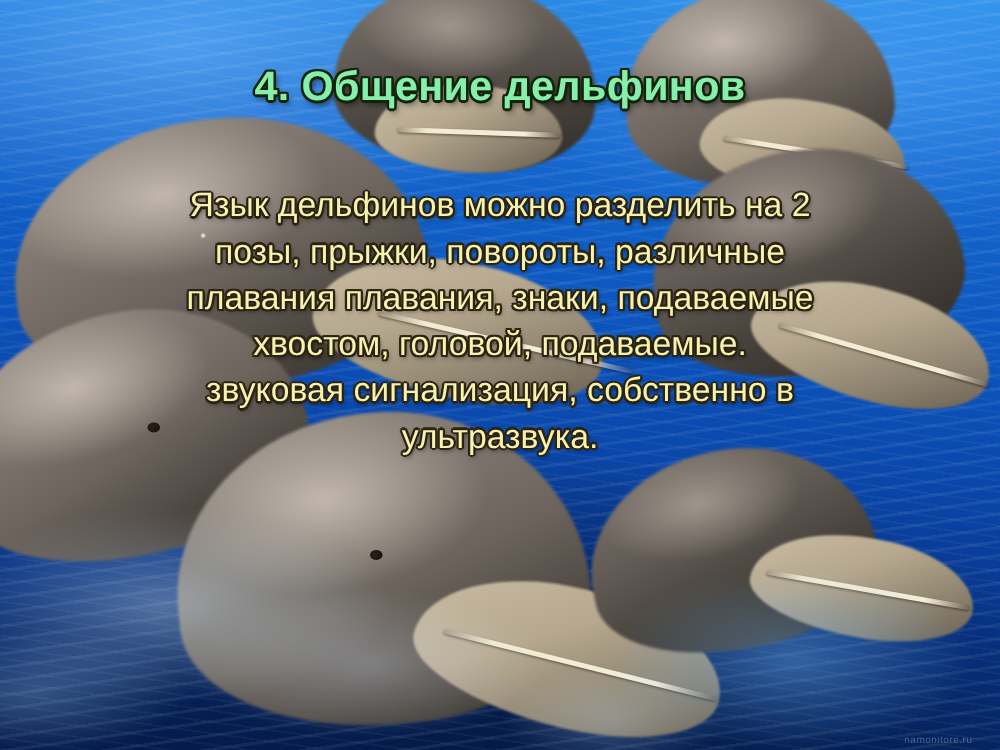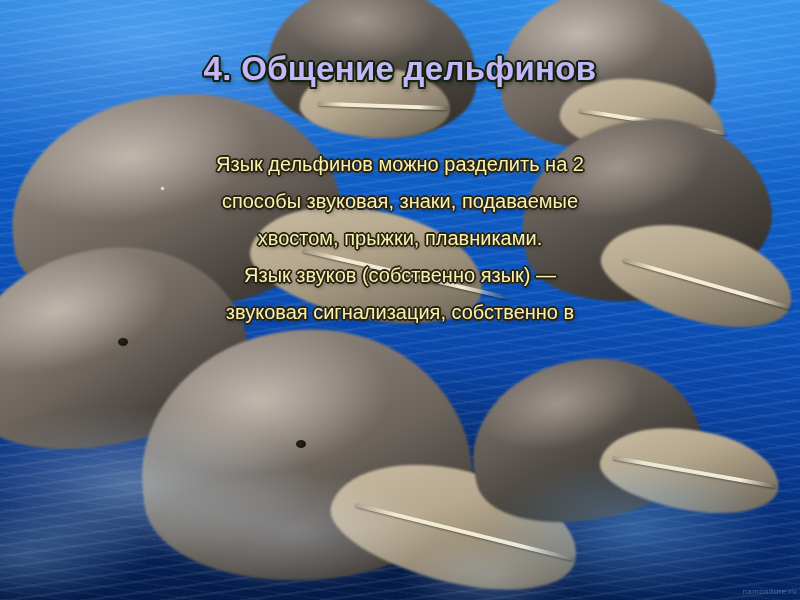--- a/index.html
+++ b/index.html
@@ -119,50 +119,50 @@
     text-align:center;
   }
 
   .title{
     position:absolute;
     left:0;right:0;
     top:50px;
     font-size:33px;
     font-weight:700;
     letter-spacing:.3px;
-    color:#c4b5fd;
+    color:#86efac;
     text-shadow:
       -1.5px -1.5px 0 #13240a, 1.5px -1.5px 0 #13240a,
       -1.5px  1.5px 0 #13240a, 1.5px  1.5px 0 #13240a,
        0 -2px 0 #13240a, 0 2px 0 #13240a,
       -2px 0 0 #13240a, 2px 0 0 #13240a,
        2px 3px 5px rgba(0,0,0,.65);
     white-space:nowrap;
   }
 
   .body-text{
     position:absolute;
     left:60px;right:60px;
     top:146px;
-    font-size:20px;
+    font-size:27px;
     line-height:37px;
     font-weight:400;
     color:#f7f2b0;
     text-shadow:
       -1.4px -1.4px 0 #2b2413, 1.4px -1.4px 0 #2b2413,
       -1.4px  1.4px 0 #2b2413, 1.4px  1.4px 0 #2b2413,
        0 -1.8px 0 #2b2413, 0 1.8px 0 #2b2413,
       -1.8px 0 0 #2b2413, 1.8px 0 0 #2b2413,
        1px 2px 4px rgba(0,0,0,.7);
   }
   .body-text p{margin:0;}
 
   .watermark{
     position:absolute;
-    right:3px;bottom:4px;
+    right:22px;bottom:4px;
     font-size:8px;
     letter-spacing:.4px;
     color:rgba(150,180,225,.50);
     text-shadow:0 1px 1px rgba(0,0,0,.35);
   }
 </style>
 </head>
 <body>
 
 <div class="slide">
@@ -202,21 +202,22 @@
 
     <div class="foam"></div>
     <div class="foam2"></div>
   </div>
 
   <div class="content">
     <div class="title">4. Общение дельфинов</div>
 
     <div class="body-text">
       <p>Язык дельфинов можно разделить на 2</p>
-      <p>способы звуковая, знаки, подаваемые</p>
-      <p>хвостом, прыжки, плавниками.</p>
-      <p>Язык звуков (собственно язык) —</p>
+      <p>позы, прыжки, повороты, различные</p>
+      <p>плавания плавания, знаки, подаваемые</p>
+      <p>хвостом, головой, подаваемые.</p>
       <p>звуковая сигнализация, собственно в</p>
+      <p>ультразвука.</p>
     </div>
   </div>
 
   <div class="watermark">namonitore.ru</div>
 </div>
 
 </body></html>

